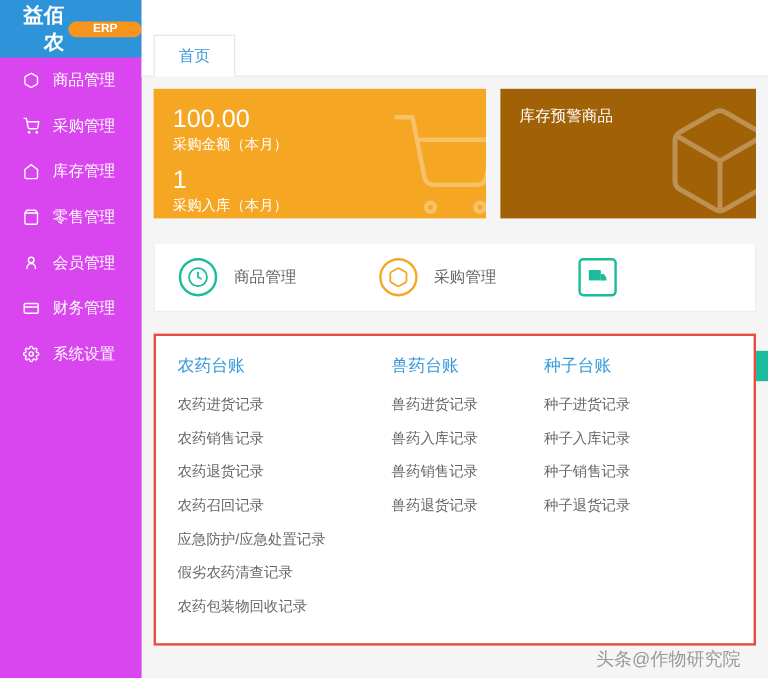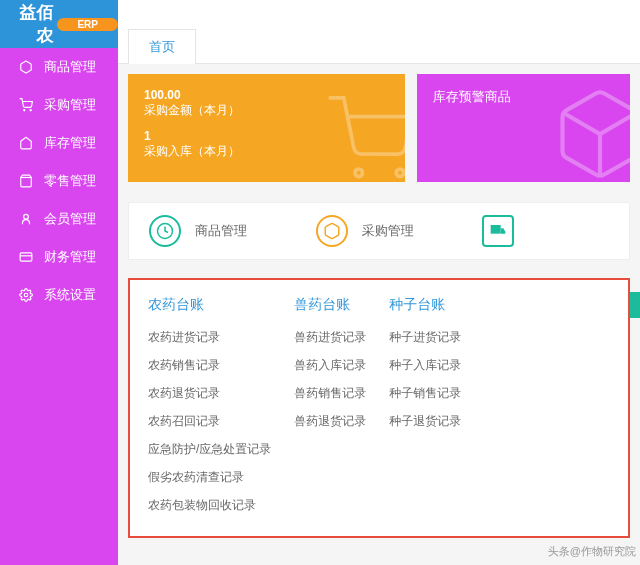--- a/index.html
+++ b/index.html
@@ -8,34 +8,34 @@
 .logo { height: 48px; background: #2e94d9; display: flex; align-items: center; padding-left: 14px; color: #fff; font-size: 17px; font-weight: bold; }
 .erp-badge { background: #f7941e; color: #fff; font-size: 10px; padding: 1px 20px; border-radius: 8px; margin-left: 4px; }
 .nav-item { height: 38px; display: flex; align-items: center; padding-left: 18px; color: #fff; cursor: pointer; font-size: 13px; }
 .nav-item.active { background: #f7941e; }
 .nav-icon { width: 16px; height: 16px; margin-right: 10px; display: flex; align-items: center; justify-content: center; }
 .main { margin-left: 118px; height: 565px; position: relative; }
 .tabbar { background: #fff; height: 64px; border-bottom: 1px solid #e5e5e5; padding-left: 10px; display: flex; align-items: flex-end; }
 .tab { border: 1px solid #e5e5e5; border-bottom: none; padding: 8px 20px; color: #3498db; background: #fff; font-size: 13px; margin-bottom: -1px; }
 .cards { padding: 10px; display: flex; gap: 12px; }
 .card-orange { background: #f5a623; color: #fff; padding: 14px 16px; width: 278px; height: 108px; position: relative; overflow: hidden; }
-.card-teal { background: #d946ef; color: #fff; padding: 14px 16px; width: 214px; height: 108px; position: relative; overflow: hidden; }
-.card-num { font-size: 12px; font-weight: 700; }
+.card-teal { background: #a16207; color: #fff; padding: 14px 16px; width: 214px; height: 108px; position: relative; overflow: hidden; }
+.card-num { font-size: 21px; font-weight: 400; }
 .card-label { font-size: 12px; margin-bottom: 10px; }
 .cart-bg { position: absolute; right: -10px; top: 20px; opacity: 0.3; }
 .box-bg { position: absolute; right: -20px; top: 10px; opacity: 0.3; }
 .quick-row { margin: 10px; background: #fff; height: 58px; display: flex; align-items: center; border: 1px solid #eee; }
 .quick-item { flex: 1; display: flex; align-items: center; padding-left: 20px; gap: 14px; font-size: 13px; color: #666; }
 .quick-icon { width: 32px; height: 32px; border: 2px solid; border-radius: 50%; display: flex; align-items: center; justify-content: center; }
-.mega-panel { position: absolute; left: 10px; top: 278px; width: 502px; height: 260px; background: #fff; border: 2px solid #e74c3c; padding: 16px 18px; display: flex; gap: 23px; }
+.mega-panel { position: absolute; left: 10px; top: 278px; width: 502px; height: 260px; background: #fff; border: 2px solid #e74c3c; padding: 16px 18px; display: flex; gap: 55px; }
 .mega-col { display: flex; flex-direction: column; gap: 11px; }
 .mega-title { color: #3498db; font-size: 14px; font-weight: 500; margin-bottom: 4px; }
 .mega-link { color: #666; font-size: 12px; cursor: pointer; }
 .arrow-tag { position: absolute; right: -10px; top: 292px; width: 30px; height: 26px; background: #1abc9c; clip-path: polygon(0 0, 70% 0, 100% 50%, 70% 100%, 0 100%); }
-.watermark { position: absolute; right: 4px; bottom: 6px; color: #999; font-size: 11px; }
+.watermark { position: absolute; right: 23px; bottom: 6px; color: #999; font-size: 15px; }
 svg { display: block; }
 </style>
 </head>
 <body>
 
 <div class="sidebar">
   <div class="logo">
     <span>益佰农</span>
     <span class="erp-badge">ERP</span>
   </div>

